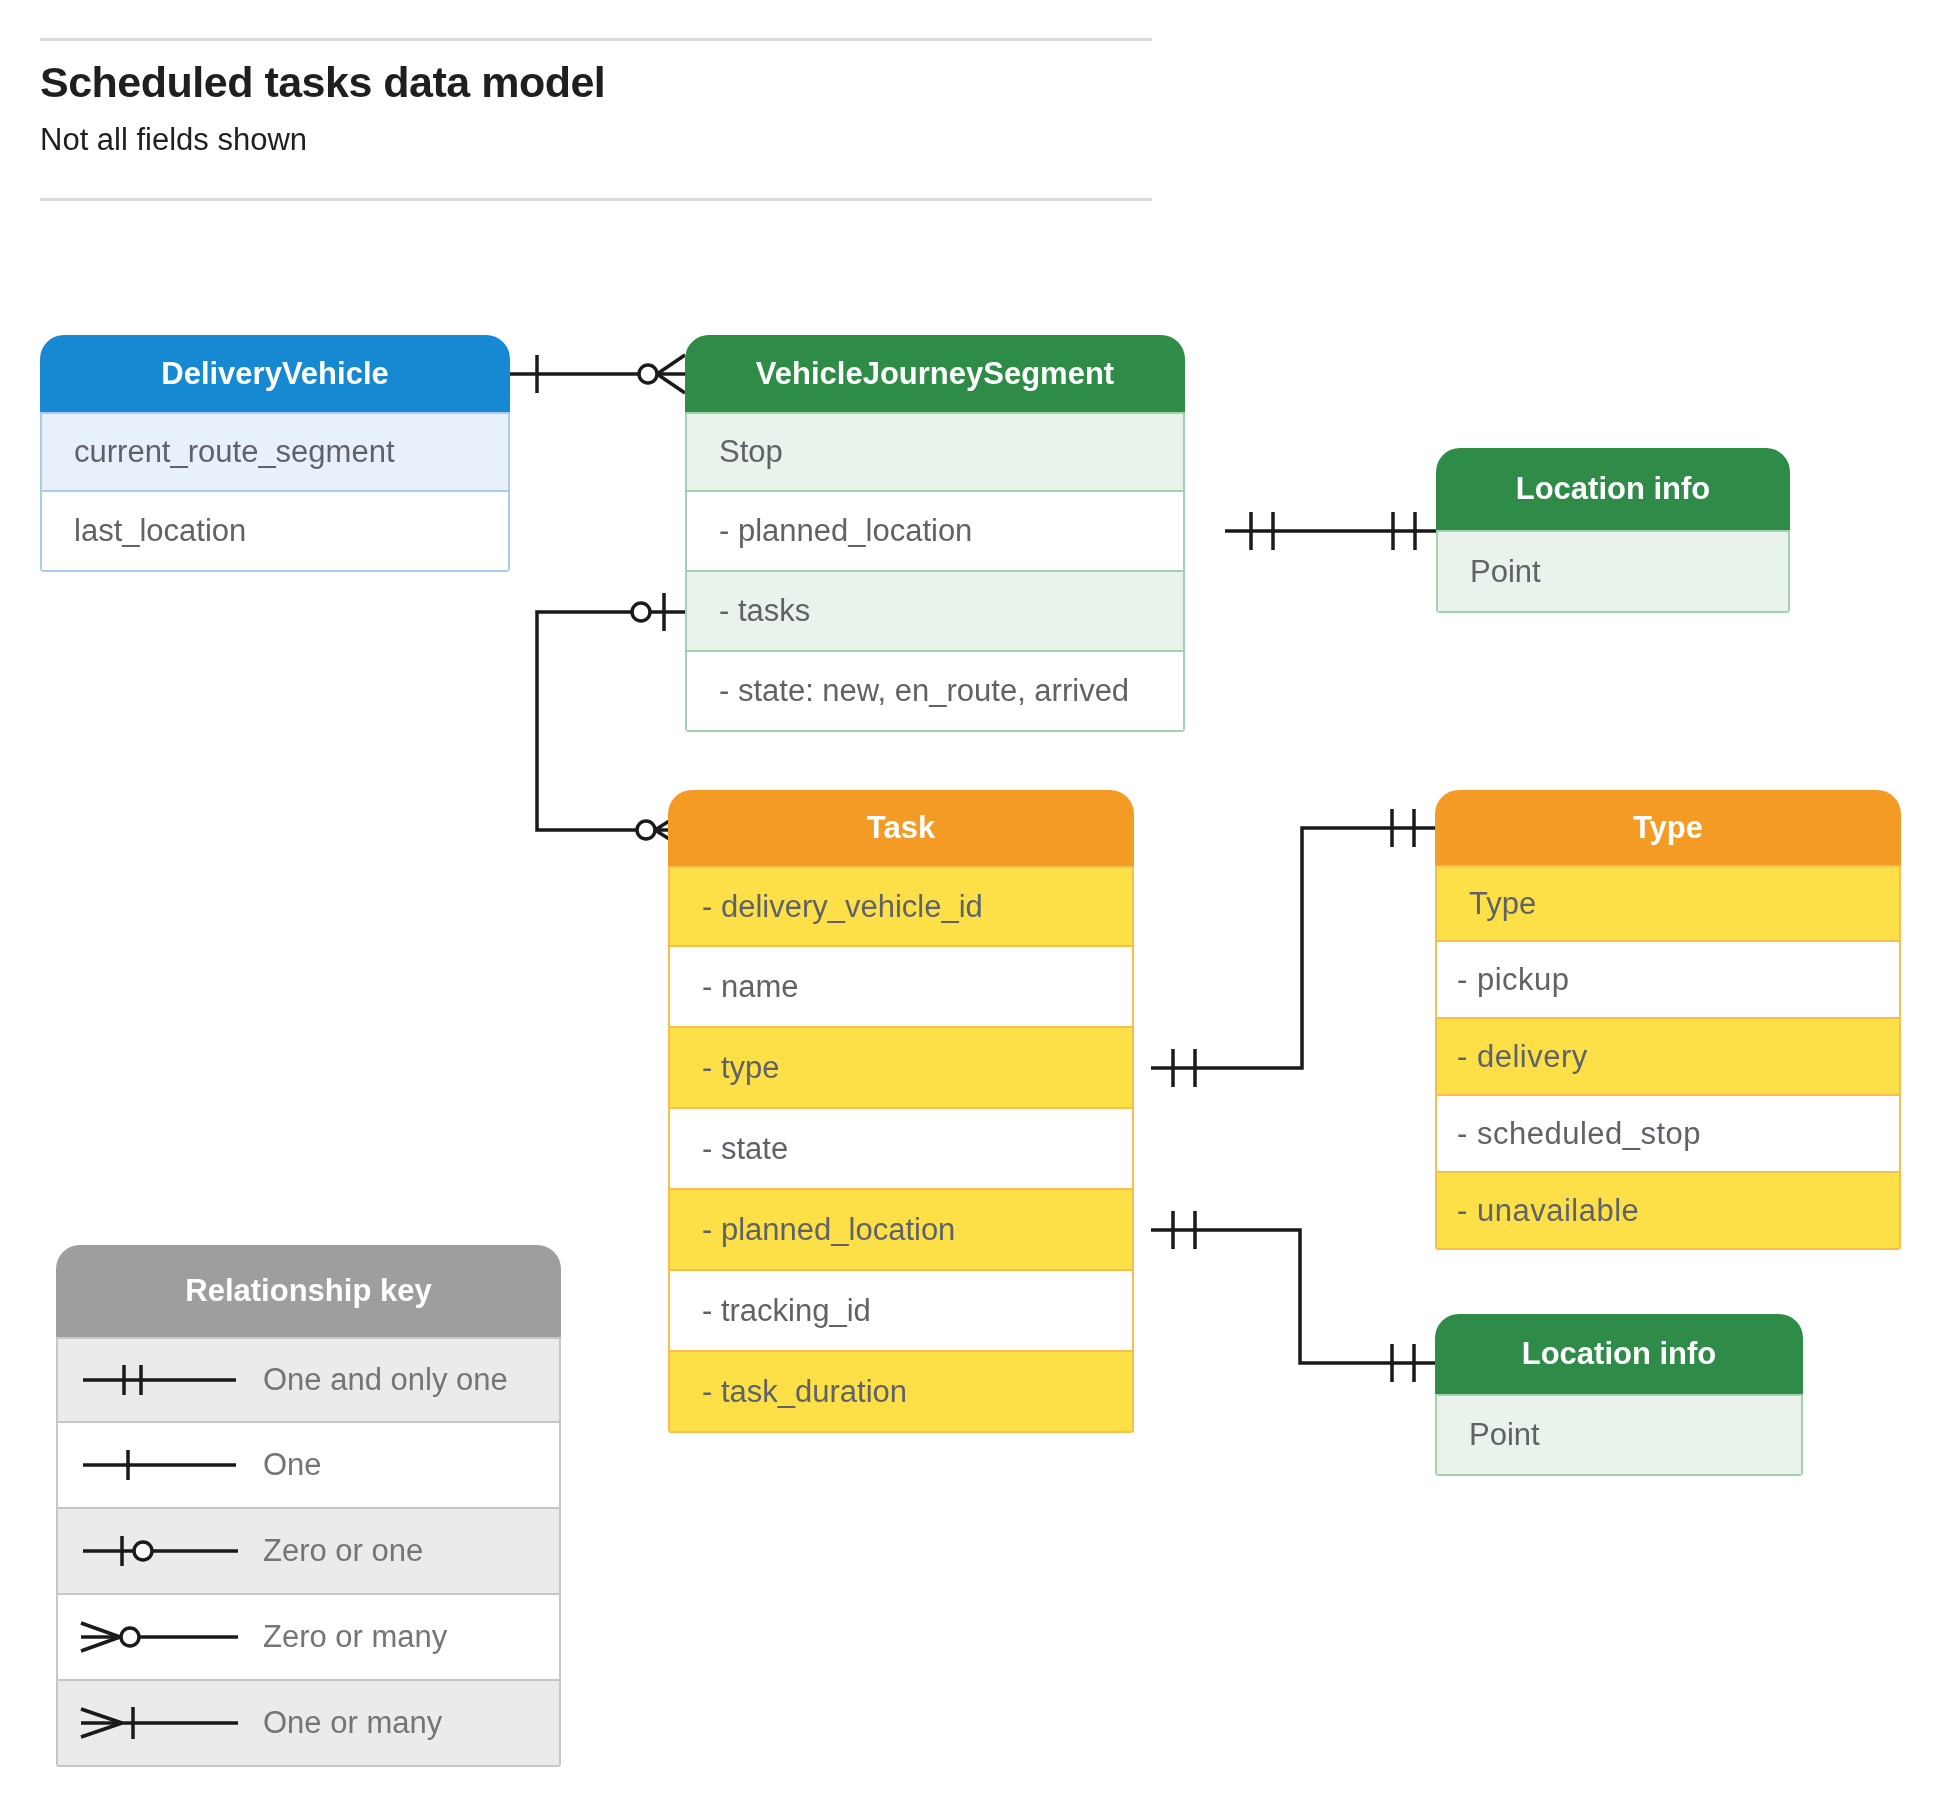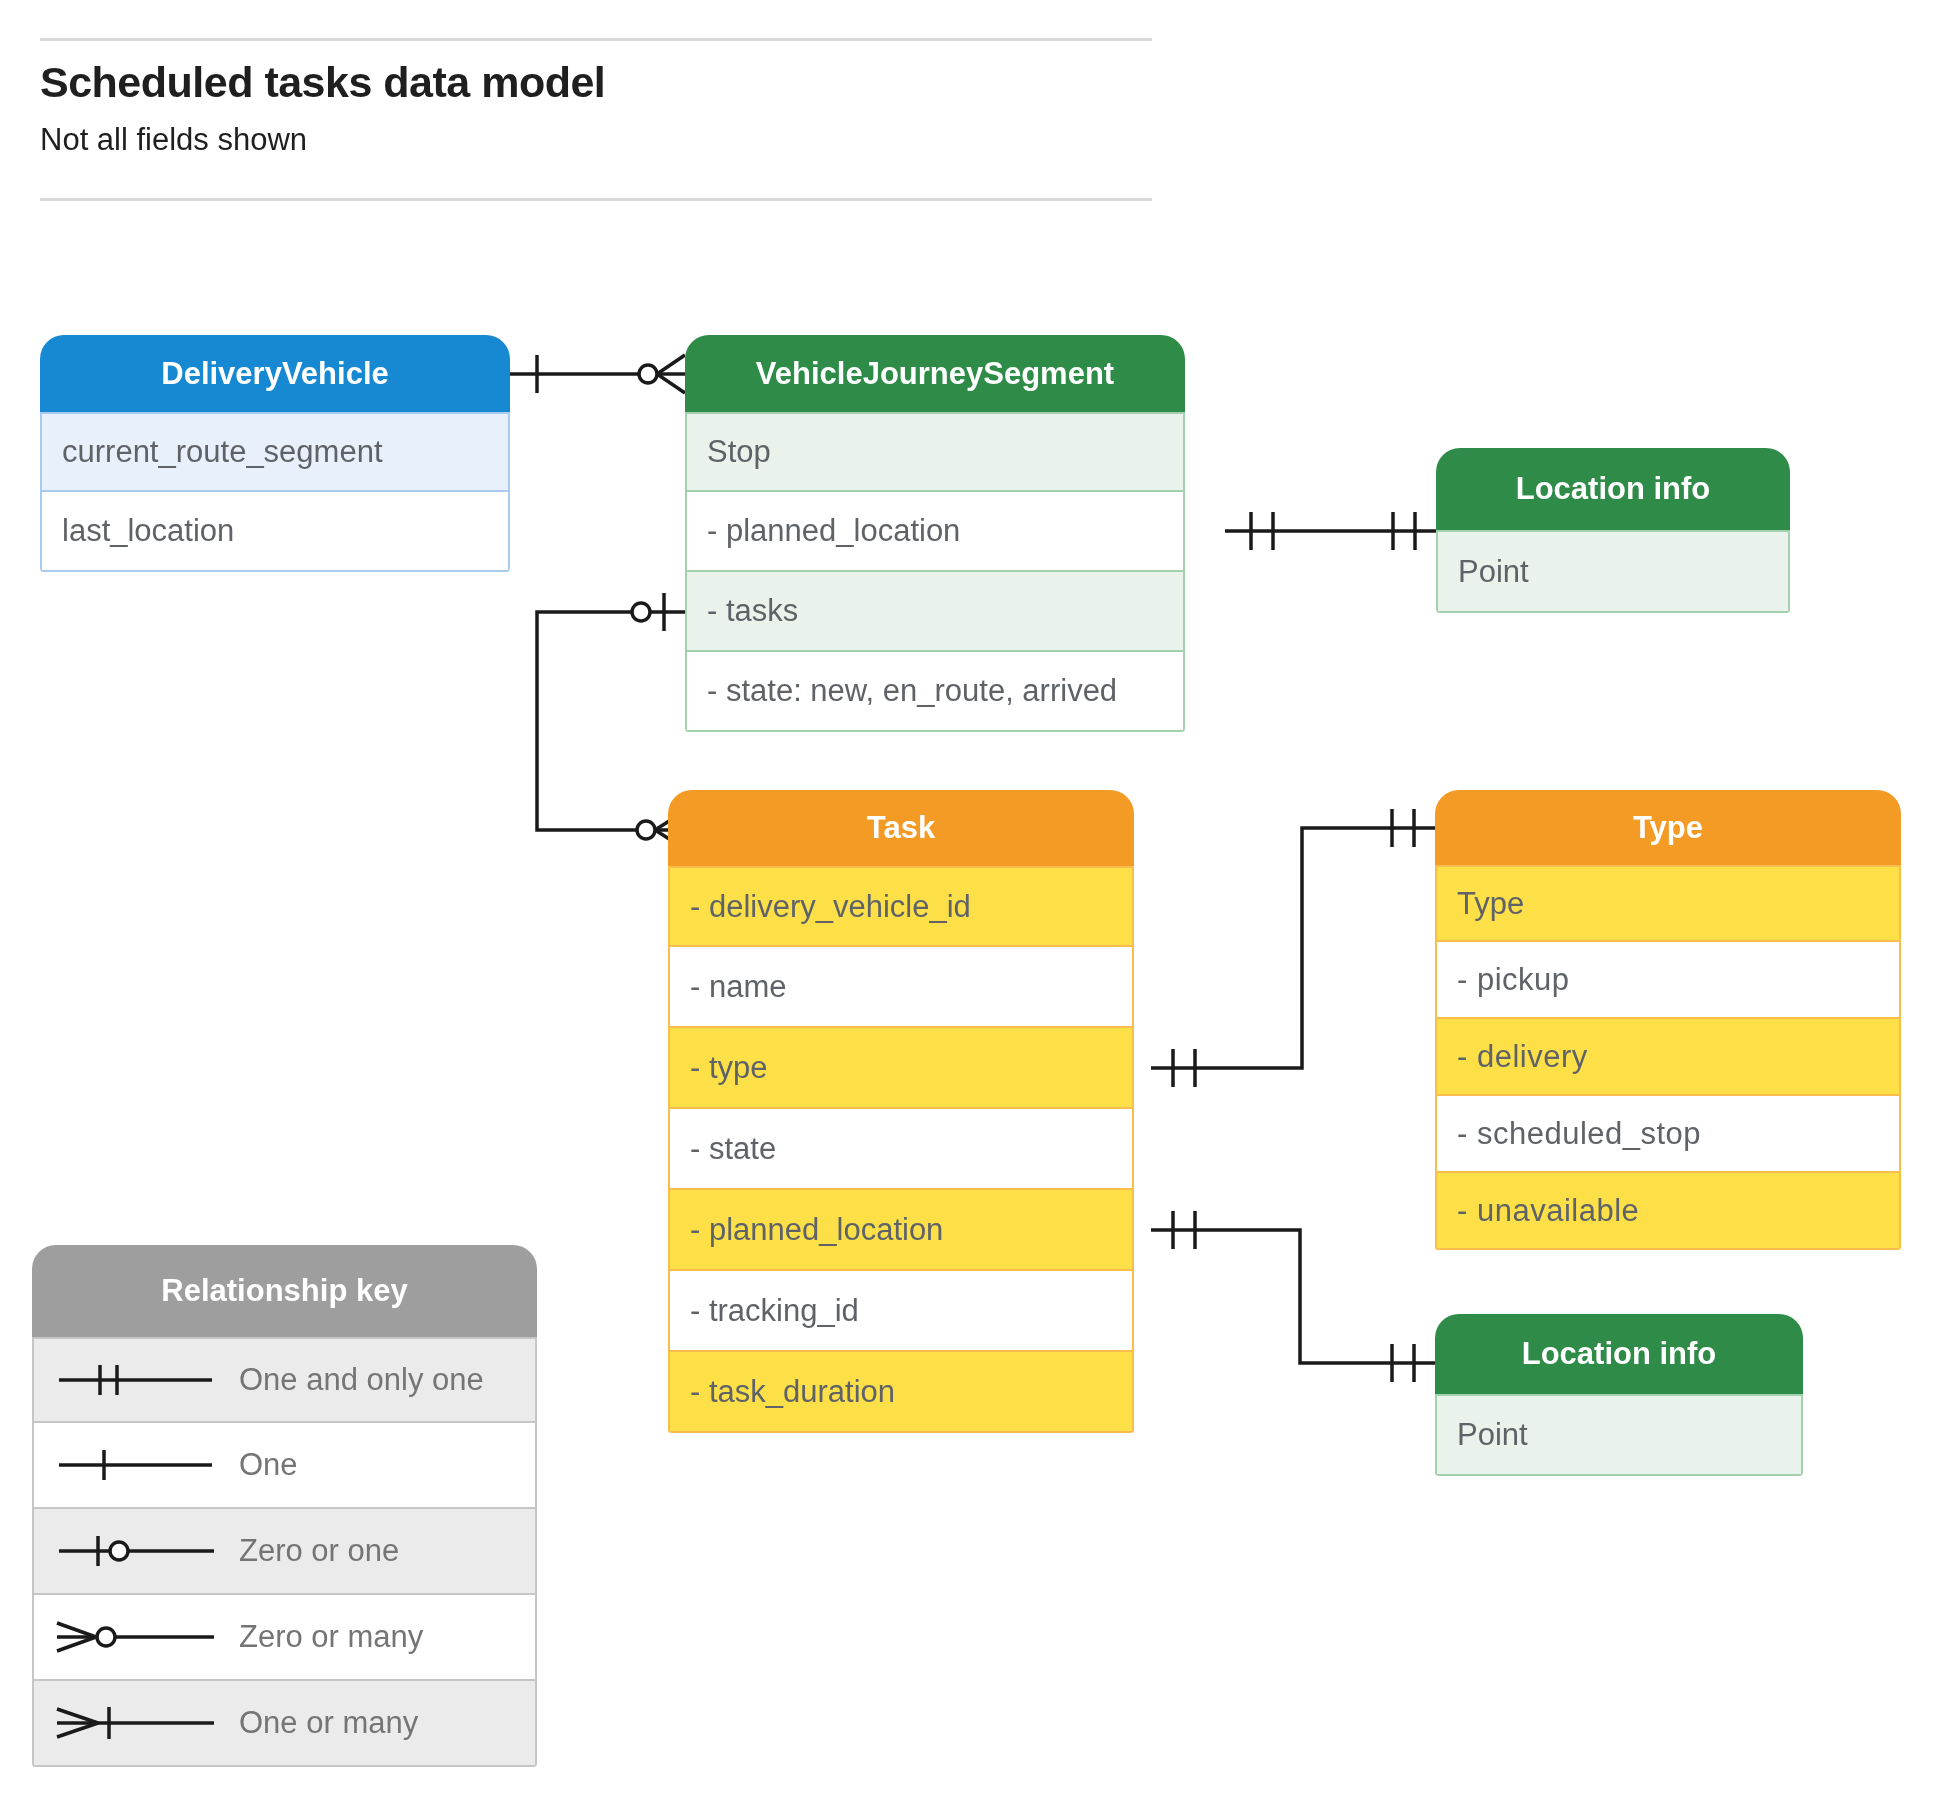--- a/index.html
+++ b/index.html
@@ -13,21 +13,21 @@
 
   svg.connectors{position:absolute;left:0;top:0;pointer-events:none;}
   svg.connectors path, svg.connectors line{stroke:#1a1a1a;stroke-width:3.5;fill:none;}
   svg.connectors circle{stroke:#1a1a1a;stroke-width:3.5;fill:#ffffff;}
 
   .entity{position:absolute;border-radius:24px 24px 4px 4px;overflow:hidden;background:#fff;}
   .ehead{height:var(--hh);display:flex;align-items:center;justify-content:center;
          color:#ffffff;font-weight:bold;font-size:31px;}
   .erow{height:var(--rh);box-sizing:border-box;display:flex;align-items:center;
         font-size:31px;color:#5f6368;background:#ffffff;
-        padding-left:20px;border-style:solid;border-width:0 2px 2px 2px;}
+        padding-left:32px;border-style:solid;border-width:0 2px 2px 2px;}
   .erow.first{border-top-width:2px;}
   .erow.indent{padding-left:20px;letter-spacing:0.5px;}
 
   .blue  .ehead{background:#1789d3;}
   .blue  .erow{border-color:#a9cbee;}
   .blue  .erow.tint{background:#e8f1fb;}
 
   .green .ehead{background:#2e8b48;}
   .green .erow{border-color:#a3d0ae;}
   .green .erow.tint{background:#e9f3ec;}
@@ -135,21 +135,21 @@
     <div class="erow tint indent">- delivery</div>
     <div class="erow indent">- scheduled_stop</div>
     <div class="erow tint indent">- unavailable</div>
   </div>
 
   <div class="entity green" style="left:1435px;top:1314px;width:368px;--hh:80px;--rh:82px;">
     <div class="ehead">Location info</div>
     <div class="erow tint first">Point</div>
   </div>
 
-  <div class="entity gray" style="left:32px;top:1245px;width:505px;--hh:92px;--rh:86px;">
+  <div class="entity gray" style="left:56px;top:1245px;width:505px;--hh:92px;--rh:86px;">
     <div class="ehead">Relationship key</div>
 
     <div class="erow tint first">
       <span class="lsym">
         <svg width="180" height="44" viewBox="0 0 180 44">
           <line x1="5" y1="22" x2="158" y2="22"></line>
           <line x1="46" y1="7" x2="46" y2="37"></line>
           <line x1="63" y1="7" x2="63" y2="37"></line>
         </svg>
       </span>

